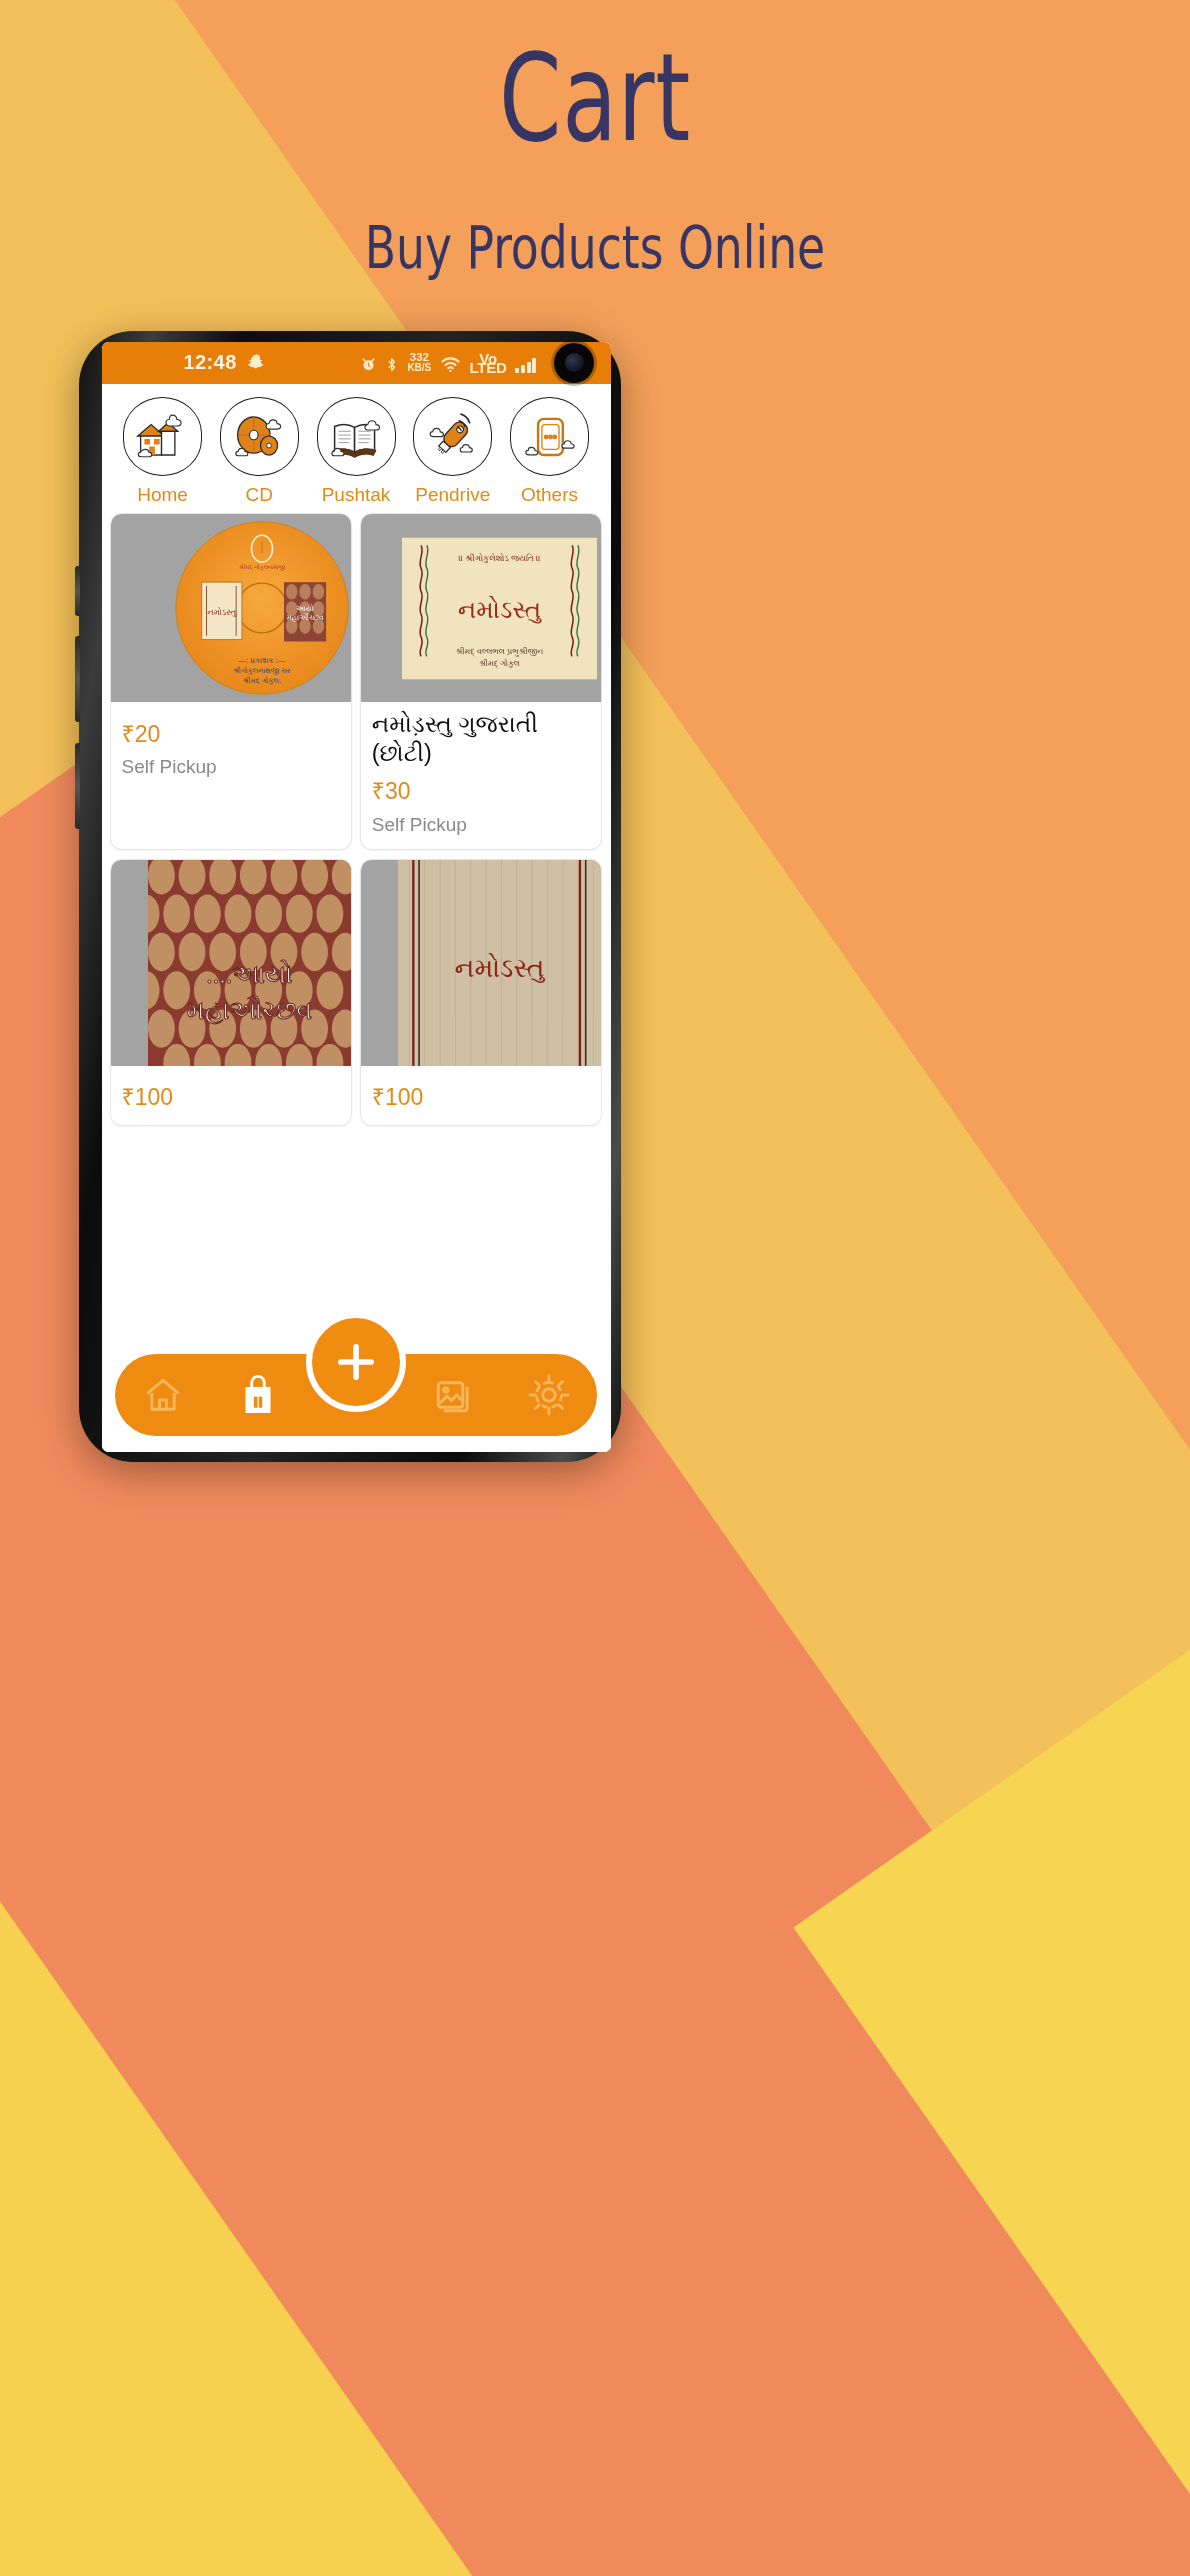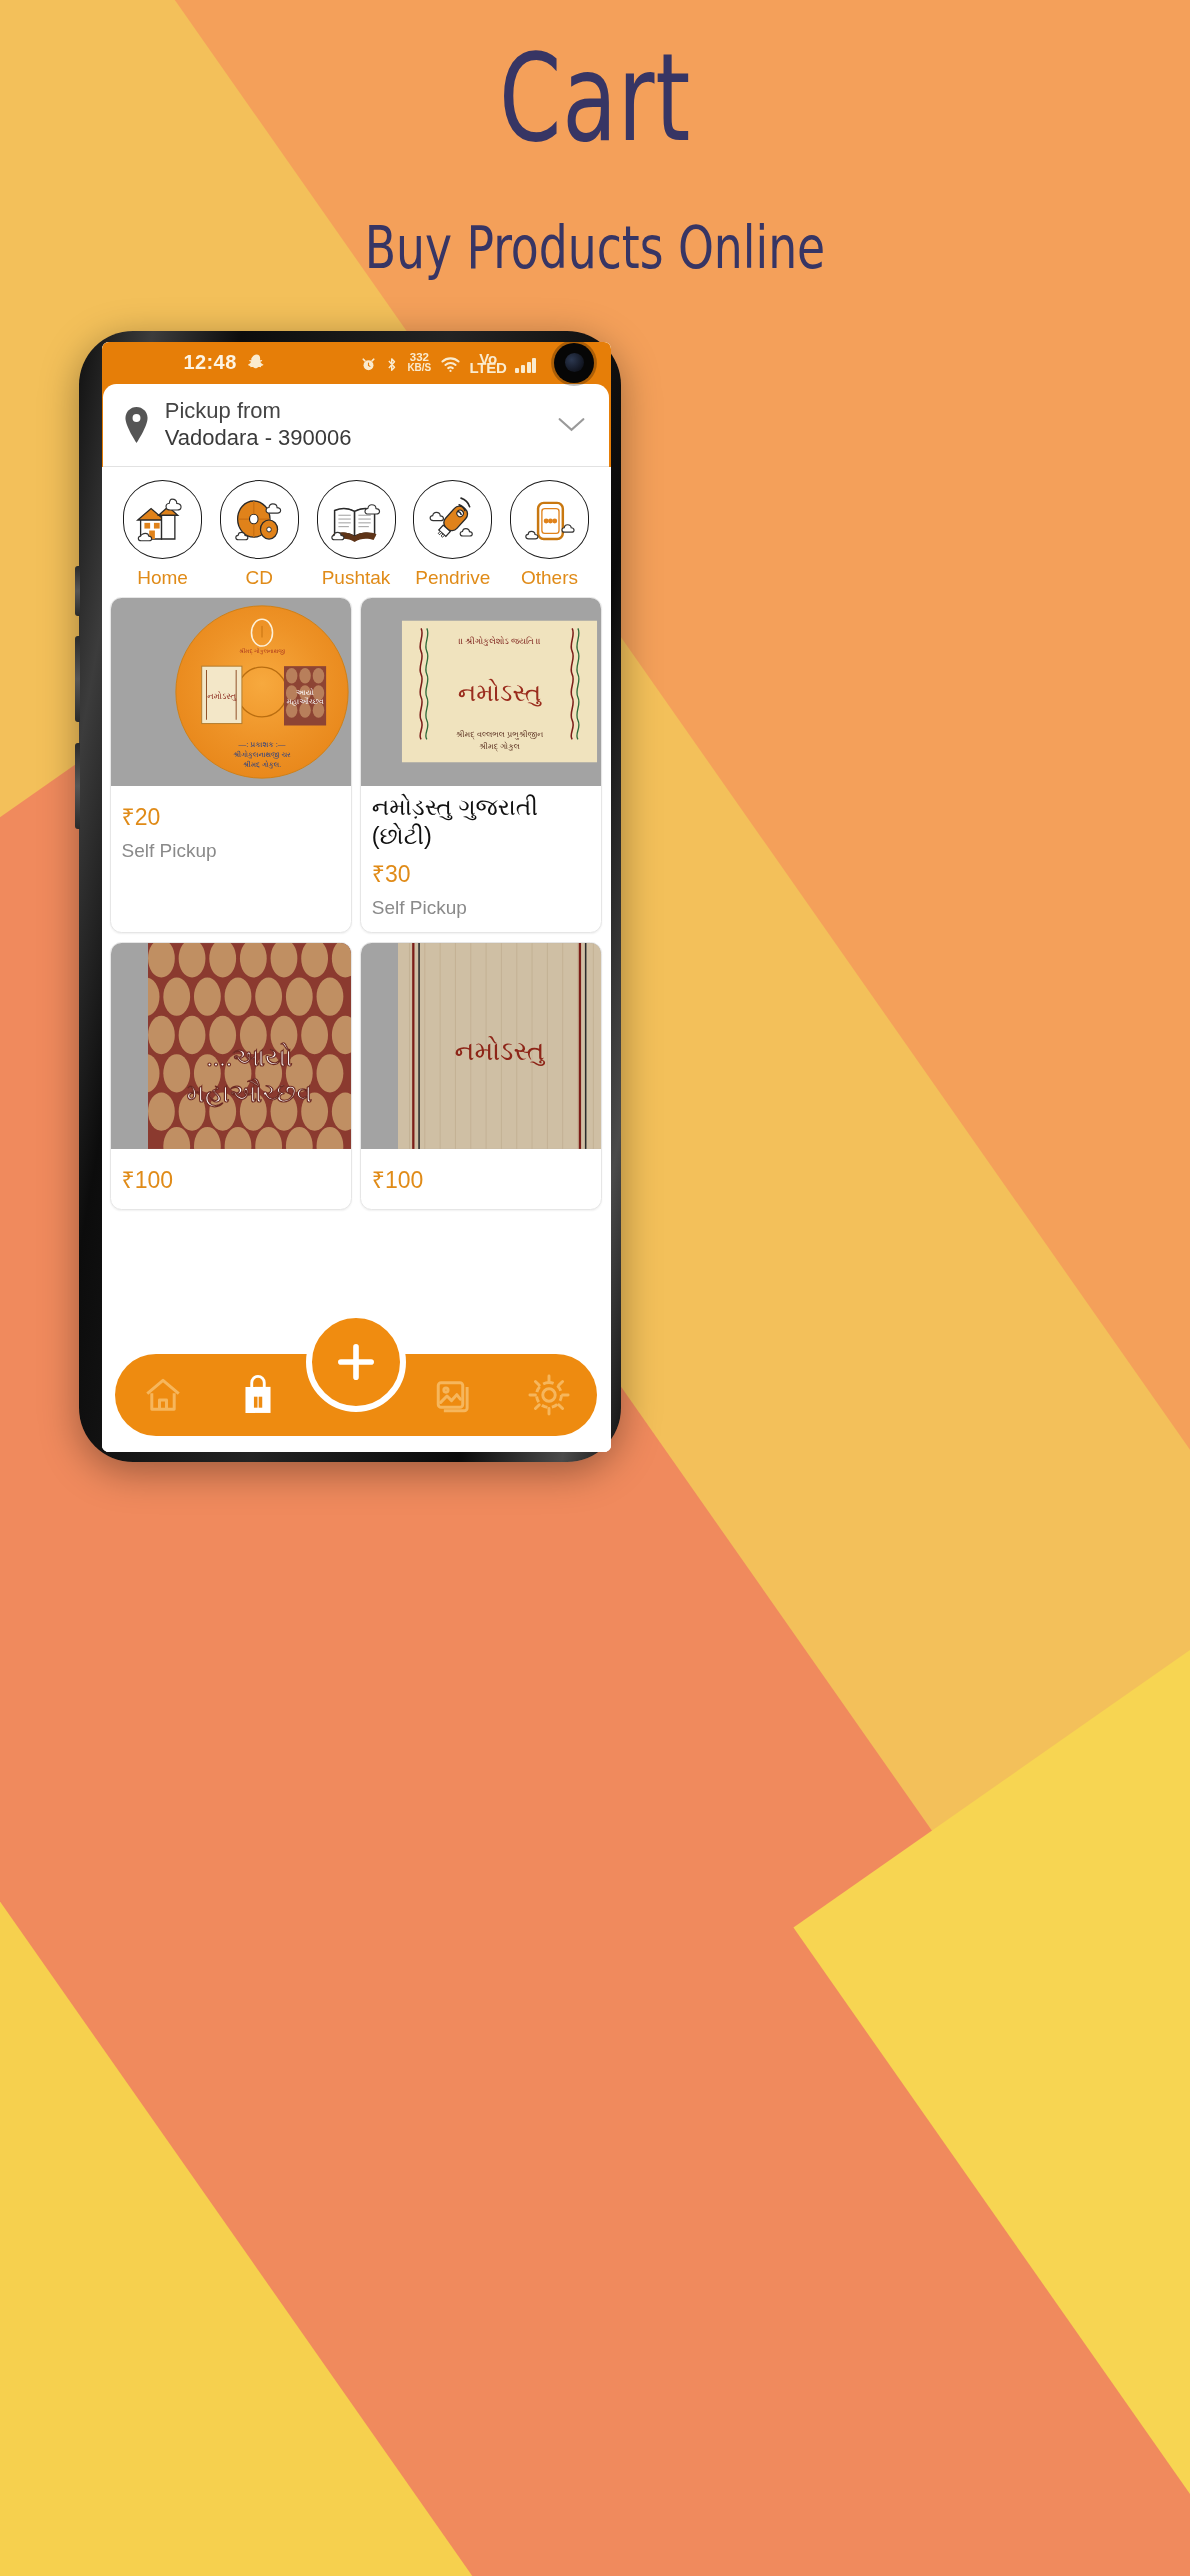--- a/index.html
+++ b/index.html
@@ -352,39 +352,20 @@
               <i style="height:4.8px"></i>
                 <i style="height:7.7px"></i>
                 <i style="height:11.5px"></i>
                 <i style="height:15.3px"></i>
             </span>
           </div>
           <div class="camera-hole"></div>
         </div>
 
 
-        <div class="pickup-wrap">
-          <div class="pickup">
-            <span class="pin">
-              <svg width="29" height="36" viewBox="0 0 24 30" fill="#555">
-                <path d="M12 0C6.9 0 2.8 4.1 2.8 9.2 2.8 16.2 12 30 12 30s9.2-13.8 9.2-20.8C21.2 4.1 17.1 0 12 0z"></path>
-                <circle cx="12" cy="9.2" r="3.3" fill="#fff"></circle>
-              </svg>
-            </span>
-            <div class="pickup-texts">
-              <div class="pickup-l1">Pickup from</div>
-              <div class="pickup-l2">Vadodara - 390006</div>
-            </div>
-            <span class="chev">
-              <svg width="33" height="21" viewBox="0 0 24 16" fill="none" stroke="#9a9a9a" stroke-width="1.7" stroke-linecap="round">
-                <path d="M3 4l9 8 9-8"></path>
-              </svg>
-            </span>
-          </div>
-        </div>
 
         <div class="cats">
 
           <div class="cat">
             <div class="cat-circle">
               <span>
                 <svg width="59" height="54" viewBox="0 0 62 56">
                   <path d="M8 48h22V27l-11-9-11 9z" fill="#fff" stroke="#2a2a2a" stroke-width="1.4"></path>
                   <path d="M5 28 19 16l14 12z" fill="#E0821A" stroke="#2a2a2a" stroke-width="1.4"></path>
                   <path d="M30 48h14V22l-7-6-7 6z" fill="#fff" stroke="#2a2a2a" stroke-width="1.4"></path>

